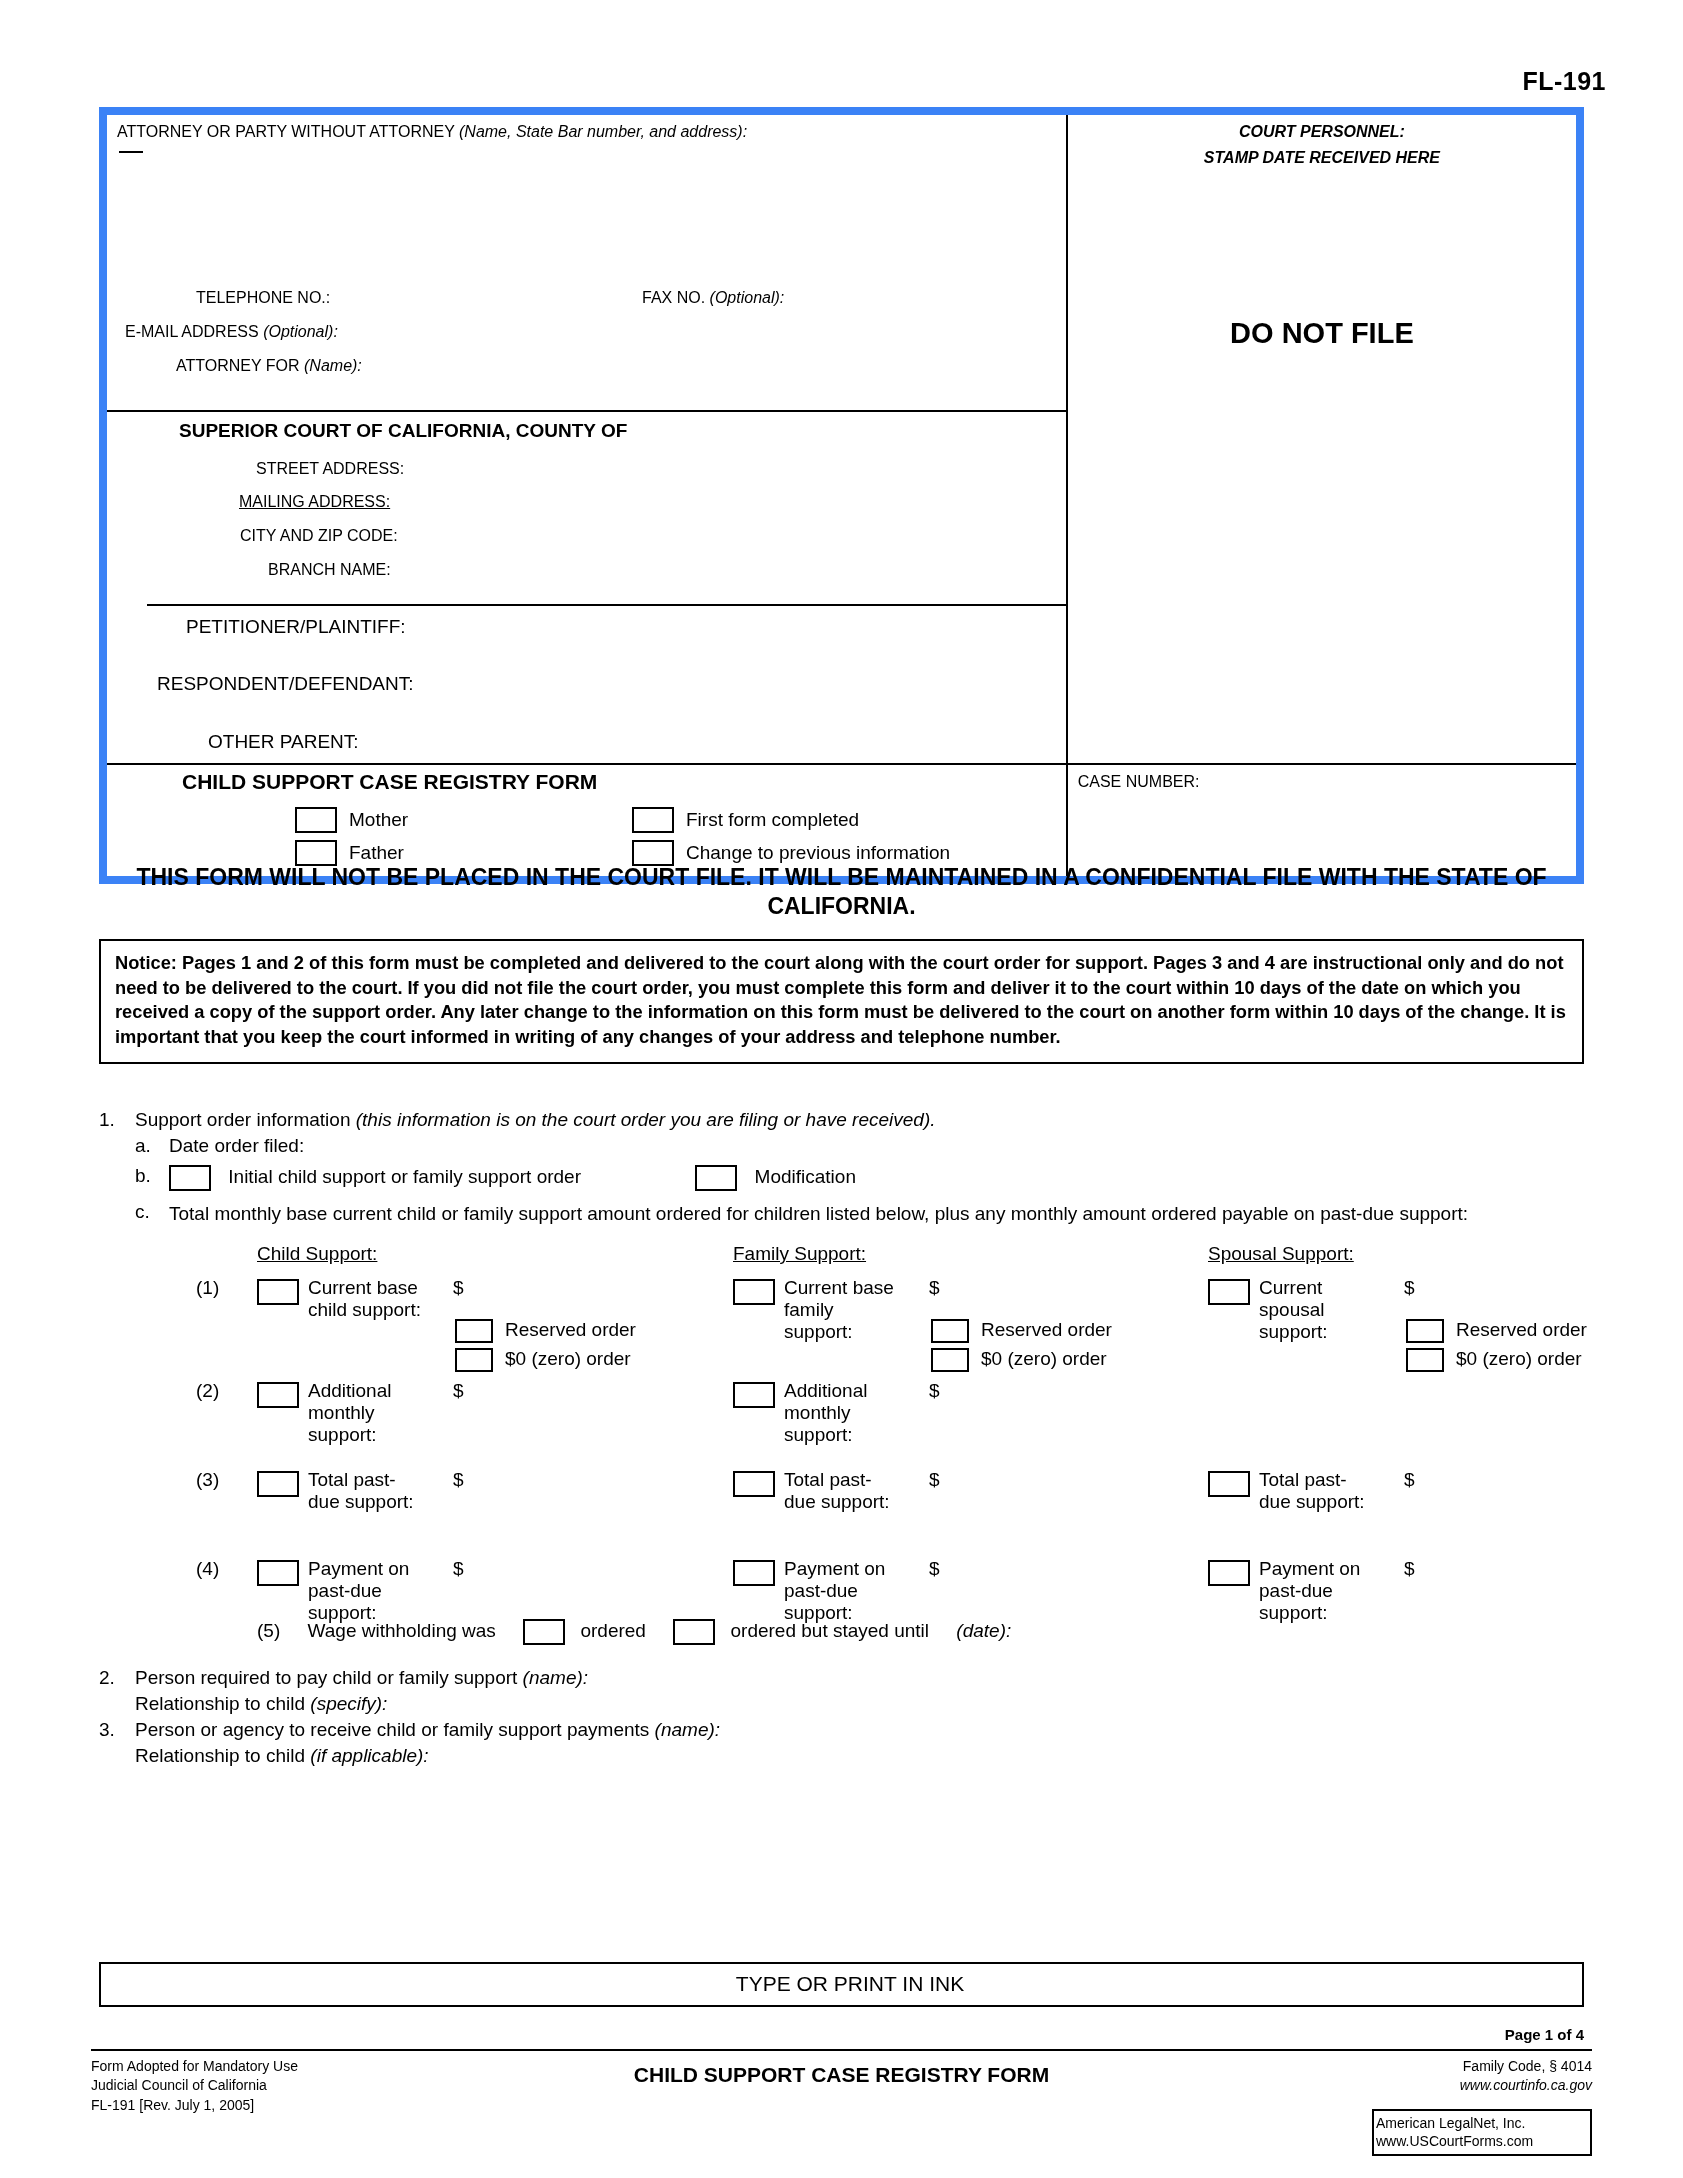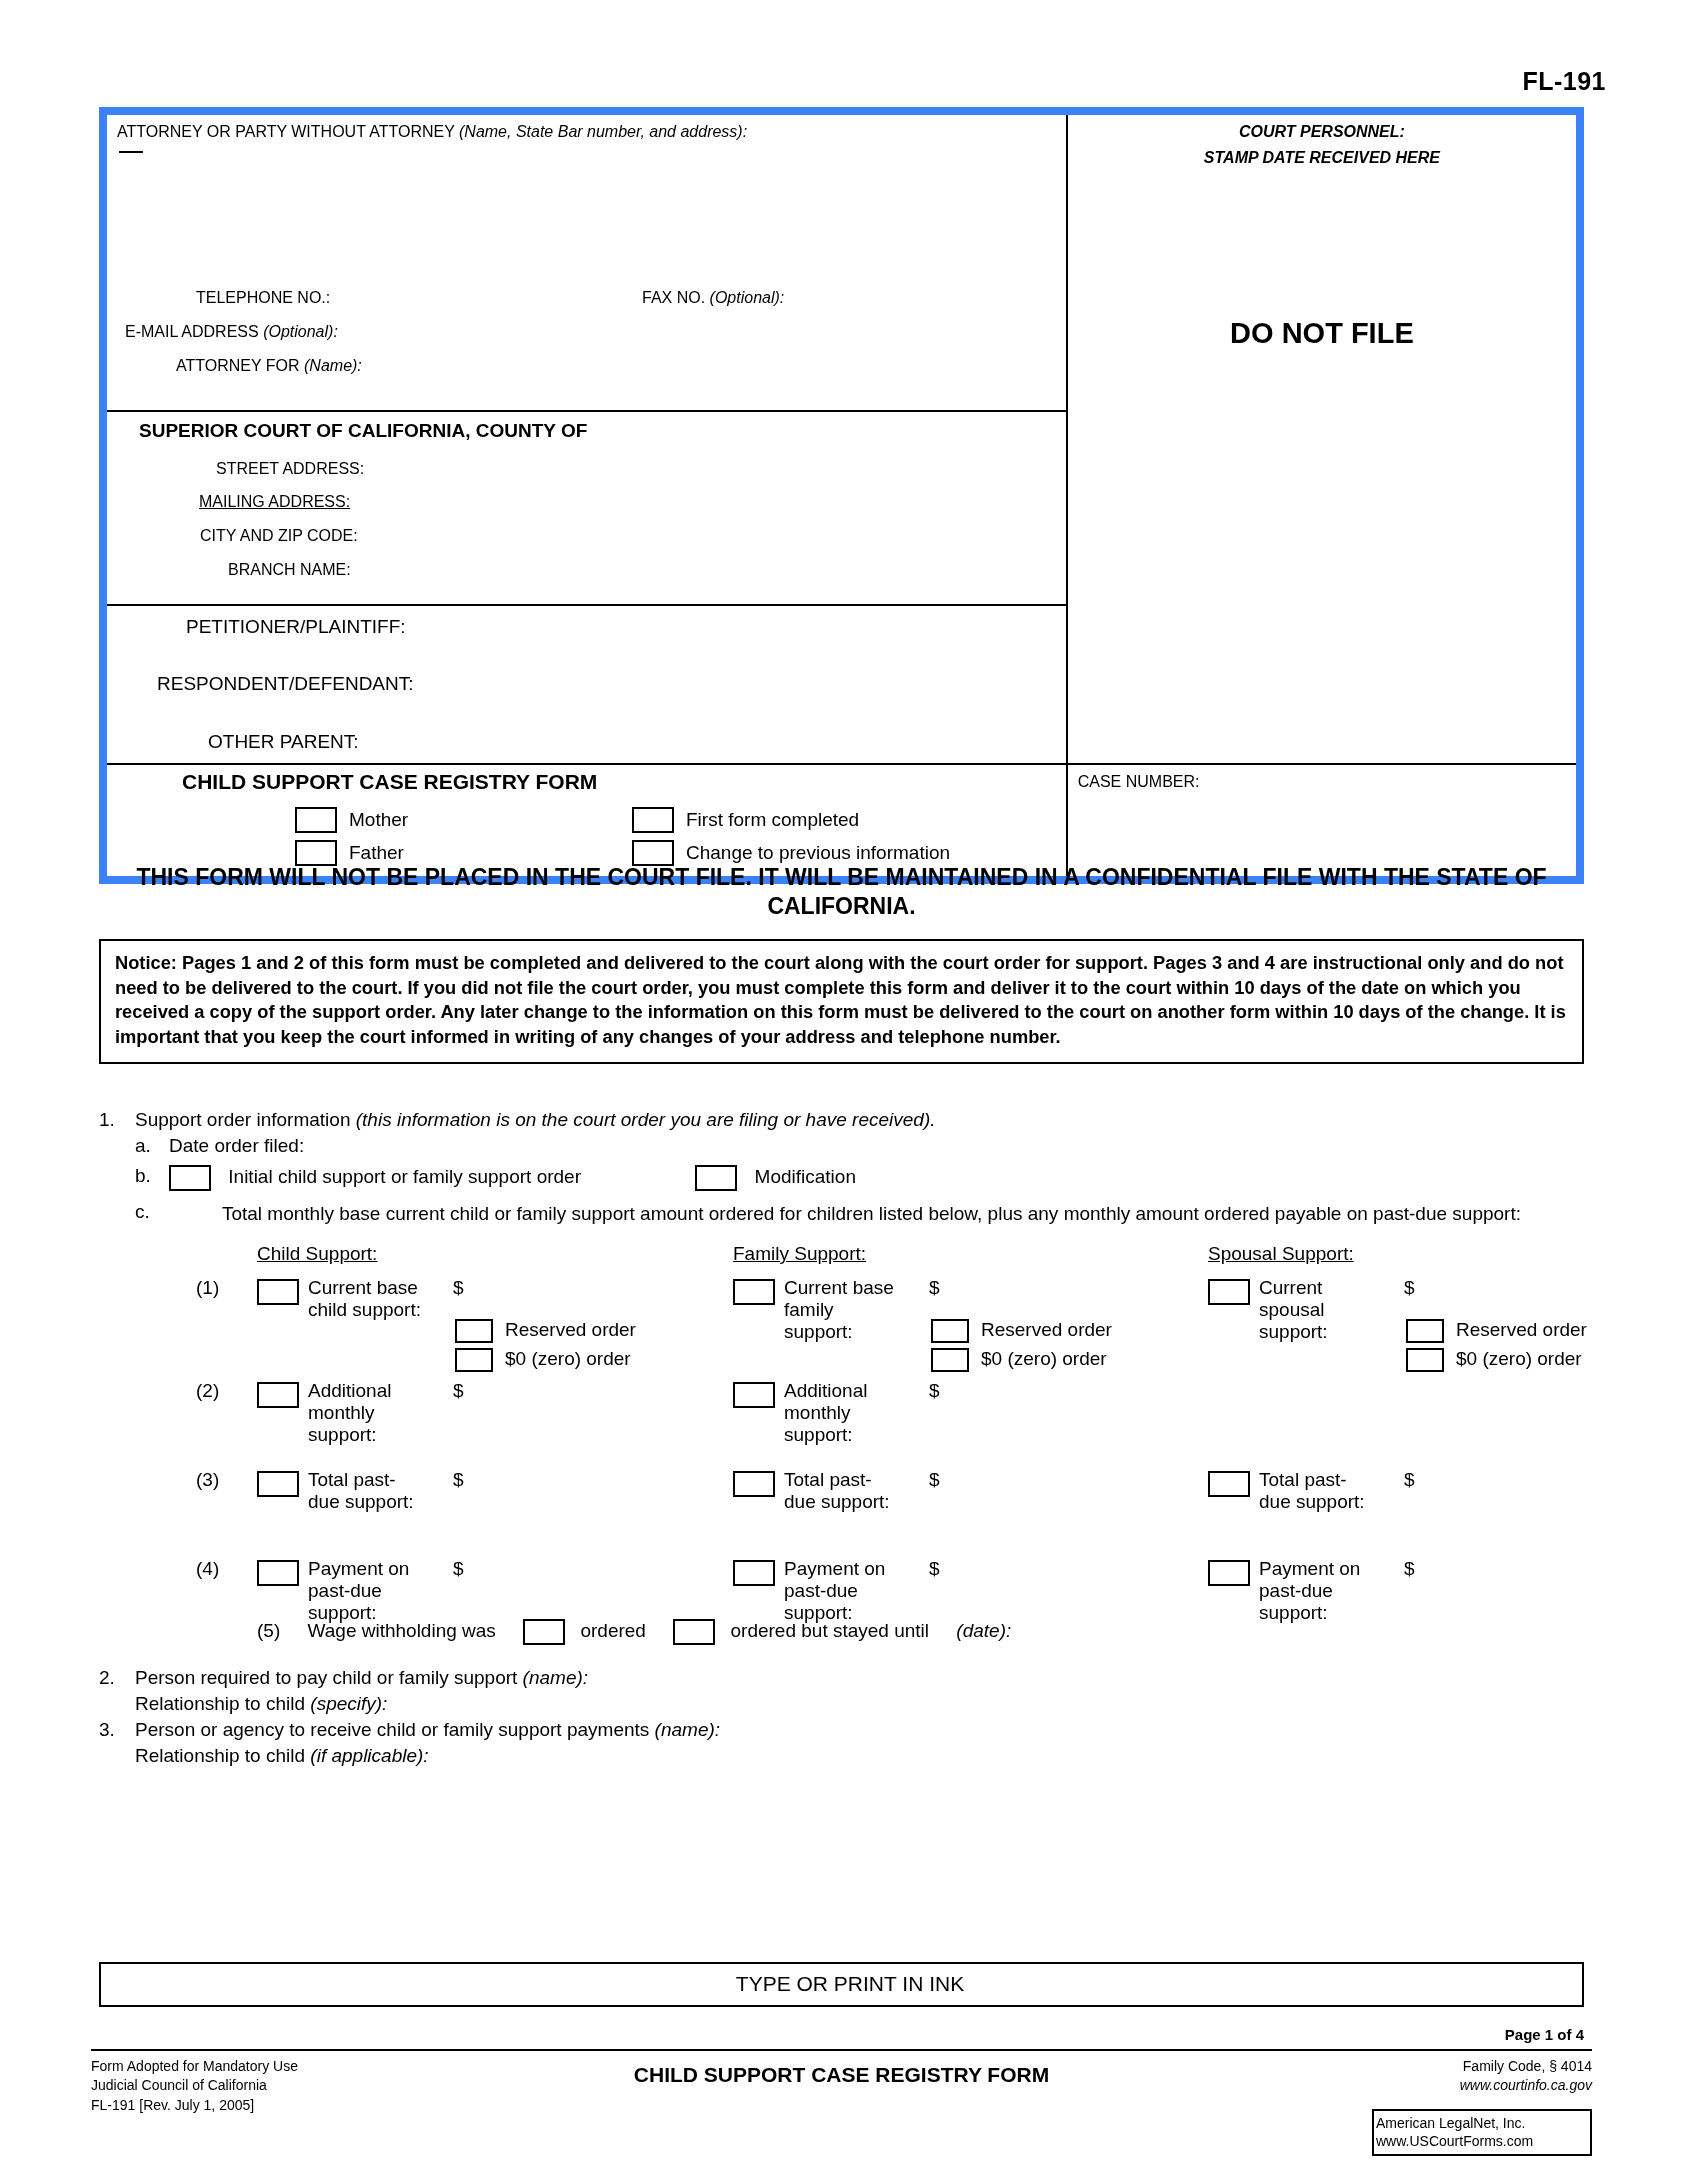--- a/index.html
+++ b/index.html
@@ -78,20 +78,21 @@
   .fax { left: 535px; top: 174px; }
   .email { left: 18px; top: 208px; }
   .attfor { left: 69px; top: 242px; }
 
   .court-block {
     box-sizing: border-box;
     padding: 8px 5px 6px 10px;
     height: 194px;
     position: relative;
     border-bottom: 2px solid #000;
+    margin-left: 40px;
   }
   .court-title {
     font-size: 19px;
     font-weight: bold;
     margin-left: 22px;
   }
   .court-line {
     position: absolute;
     font-size: 16px;
   }
@@ -460,21 +461,21 @@
       <span class="subtxt">
         <span class="cb"></span>
         <span style="margin-left:12px;">Initial child support or family support order</span>
         <span style="margin-left:109px;" class="cb"></span>
         <span style="margin-left:12px;">Modification</span>
       </span>
     </div>
 
     <div class="sub" style="margin-top:10px; width:1386px;">
       <span class="subnum">c.</span>
-      <span class="subtxt" style="display:block; line-height:1.35;text-align:right;">Total monthly base current child or family support amount ordered for children listed below, plus any monthly amount ordered payable on past-due support:</span>
+      <span class="subtxt" style="display:block; line-height:1.35;">Total monthly base current child or family support amount ordered for children listed below, plus any monthly amount ordered payable on past-due support:</span>
     </div>
 
     <div class="columns">
 
       <div class="col col1">
         <div class="col-head">Child Support:</div>
 
         <div class="row" style="height:99px;">
           <span class="rowlbl">(1)</span>
           <span class="rowbox cb"></span>

